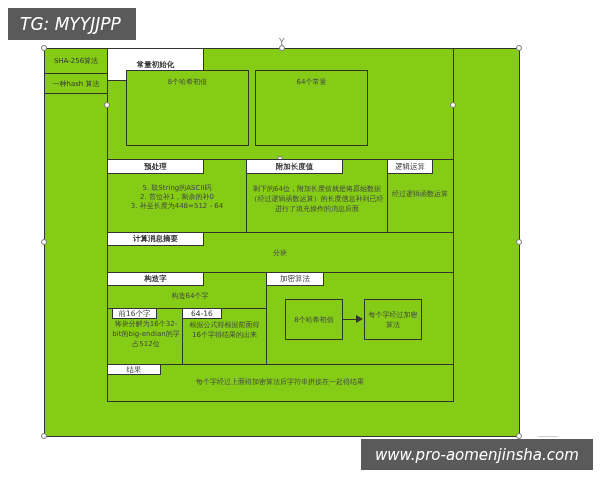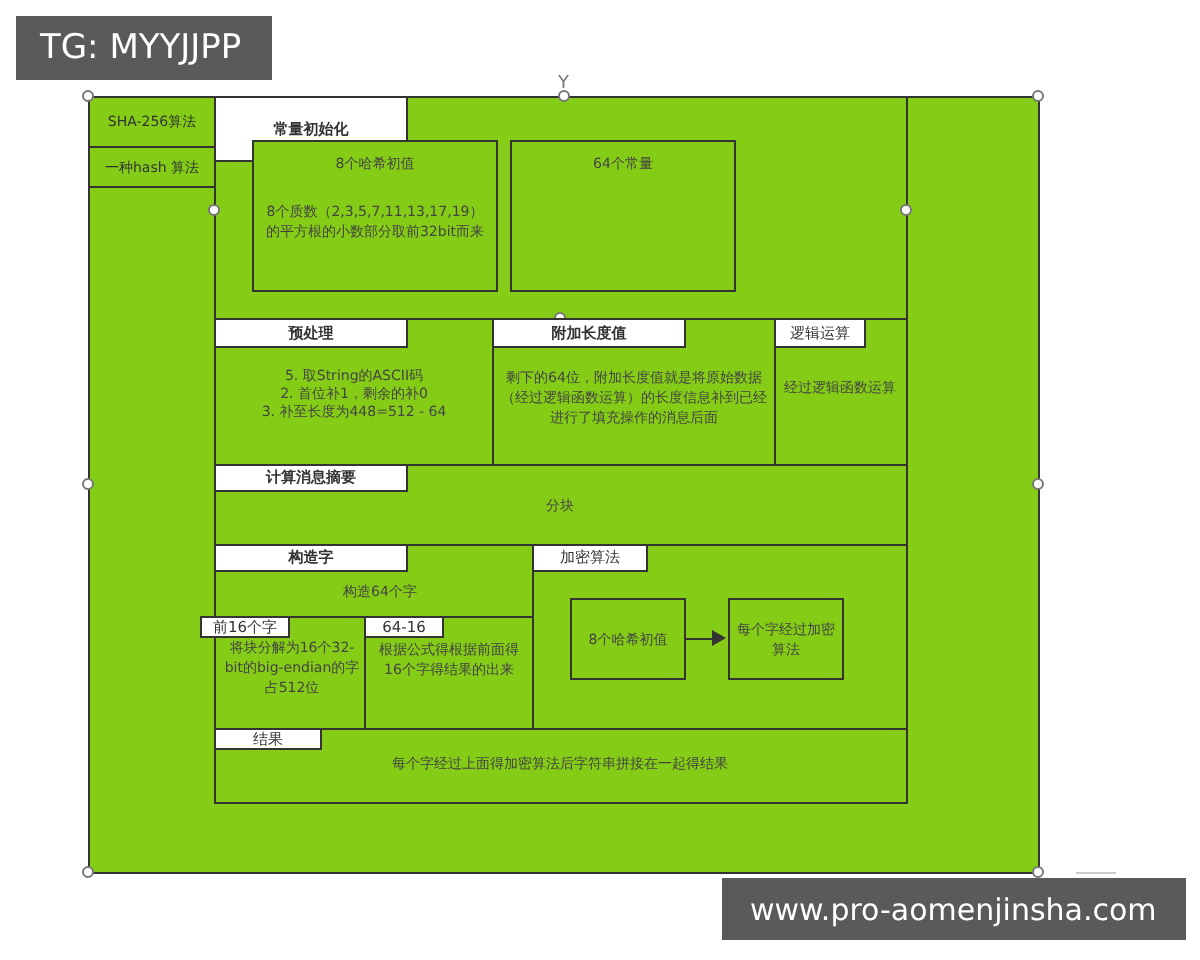--- a/index.html
+++ b/index.html
@@ -6,21 +6,21 @@
   html, body { width: 600px; height: 480px; background: #ffffff; overflow: hidden; }
   body { position: relative; font-family: "DejaVu Sans", sans-serif; color: #333; }
   .abs { position: absolute; }
   .box { position: absolute; border: 1.5px solid #333; background: #84cc16; }
   .line-h { position: absolute; height: 0; border-top: 1.5px solid #333; }
   .line-v { position: absolute; width: 0; border-left: 1.5px solid #333; }
   .handle { position: absolute; width: 6px; height: 6px; border: 1px solid #777; background: #fff; border-radius: 50%; }
   .tab { position: absolute; border: 1.5px solid #333; background: #fff; font-size: 7.5px; display: flex; align-items: center; justify-content: center; color: #333; }
   .tab.bold { font-weight: bold; }
   .txt { position: absolute; font-size: 7px; line-height: 10px; text-align: center; color: #444; }
-  .badge { position: absolute; background: #5a5a5a; color: #fff; display: flex; align-items: center; }
+  .badge { position: absolute; background: #5a5a5a; color: #fff; display: flex; align-items: center; font-style: italic; }
   .left-cell { position: absolute; font-size: 7px; display: flex; align-items: center; justify-content: center; color: #333; border-bottom: 1.5px solid #333; }
 </style>
 </head>
 <body>
 
 <div class="badge" style="left:8px; top:8px; width:128px; height:32px; padding-left:12px; font-size:17px;">
   <span>TG: MYYJJPP</span>
 </div>
 
 <div class="box" style="left:44px; top:48px; width:476px; height:389px; border-width:1.5px;"></div>
@@ -44,21 +44,20 @@
 
 <div class="line-v" style="left:453px; top:48px; height:354px;"></div>
 <div class="handle" style="left:450px; top:102px;"></div>
 <div class="line-h" style="left:107px; top:401px; width:347px;"></div>
 
 <div class="tab bold" style="left:107px; top:48px; width:97px; height:33px;">
   <span>常量初始化</span>
 </div>
 <div class="box" style="left:126px; top:70px; width:123px; height:76px;">
   <div class="txt" style="left:4px; top:6px; width:113px;">8个哈希初值</div>
-  <div class="txt" style="left:4px; top:30px; width:113px;">8个质数（2,3,5,7,11,13,17,19）的平方根的小数部分取前32bit而来</div>
 </div>
 <div class="box" style="left:255px; top:70px; width:113px; height:76px;">
   <div class="txt" style="left:4px; top:6px; width:103px;">64个常量</div>
 </div>
 
 <div class="line-h" style="left:107px; top:159px; width:347px;"></div>
 <div class="handle" style="left:277px; top:156px;"></div>
 
 <div class="tab bold" style="left:107px; top:159px; width:97px; height:15px;">
   <span>预处理</span>
@@ -87,21 +86,21 @@
 
 <div class="line-h" style="left:107px; top:272px; width:347px;"></div>
 <div class="tab bold" style="left:107px; top:272px; width:97px; height:14px;">
   <span>构造字</span>
 </div>
 <div class="txt" style="left:140px; top:291px; width:100px;">构造64个字</div>
 
 <div class="line-v" style="left:266px; top:272px; height:93px;"></div>
 <div class="line-h" style="left:107px; top:308px; width:160px;"></div>
 
-<div class="tab" style="left:100px; top:308px; width:45px; height:11px;align-items:center;">
+<div class="tab" style="left:112px; top:308px; width:45px; height:11px;align-items:center;">
   <span>前16个字</span>
 </div>
 <div class="txt" style="left:111px; top:319px; width:70px;">将块分解为16个32-bit的big-endian的字占512位</div>
 
 <div class="line-v" style="left:182px; top:308px; height:57px;"></div>
 <div class="tab" style="left:182px; top:308px; width:40px; height:11px;">
   <span>64-16</span>
 </div>
 <div class="txt" style="left:186px; top:320px; width:77px;">根据公式得根据前面得16个字得结果的出来</div>
 

